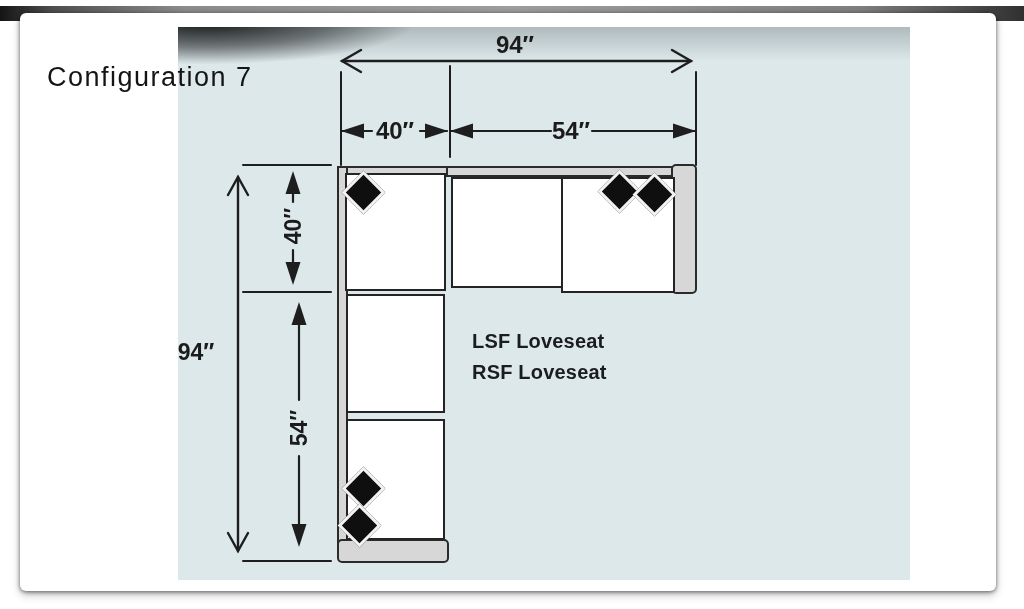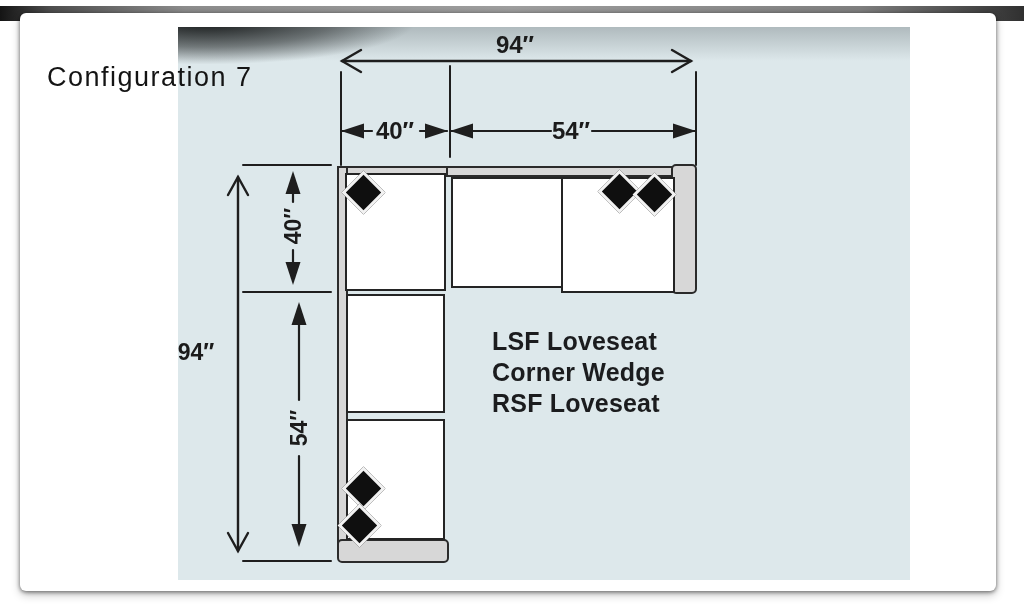--- a/index.html
+++ b/index.html
@@ -89,26 +89,25 @@
     line-height: 24px;
     transform: rotate(-90deg);
   }
   .dim-94-left { font-size: 23px; width: 46px; }
 
   .component-list {
     left: 472px; top: 326px;
     z-index: 5;
   }
   .component-list div {
-    font-size: 25px;
+    font-size: 20px;
     font-weight: bold;
     line-height: 31px;
     color: #1b1c1e;
     letter-spacing: 0.2px;
-    margin-left: 20px;
   }
 </style>
 </head>
 <body>
 
 <div class="stage">
 
   <div class="abs top-band"></div>
   <div class="abs card"></div>
 
@@ -185,17 +184,16 @@
   <div class="abs dim-label dim-v" style="left:269px; top:416px;">54″</div>
 
   <div class="abs pillow" style="left:348px; top:177px;"></div>
   <div class="abs pillow" style="left:604px; top:176px;"></div>
   <div class="abs pillow" style="left:639px; top:179px;"></div>
   <div class="abs pillow" style="left:348px; top:473px;"></div>
   <div class="abs pillow" style="left:344px; top:510px;"></div>
 
   <div class="abs component-list">
     <div>LSF Loveseat</div>
-    <div>Corner Wedge</div>
     <div>RSF Loveseat</div>
   </div>
 
 </div>
 
 </body></html>

